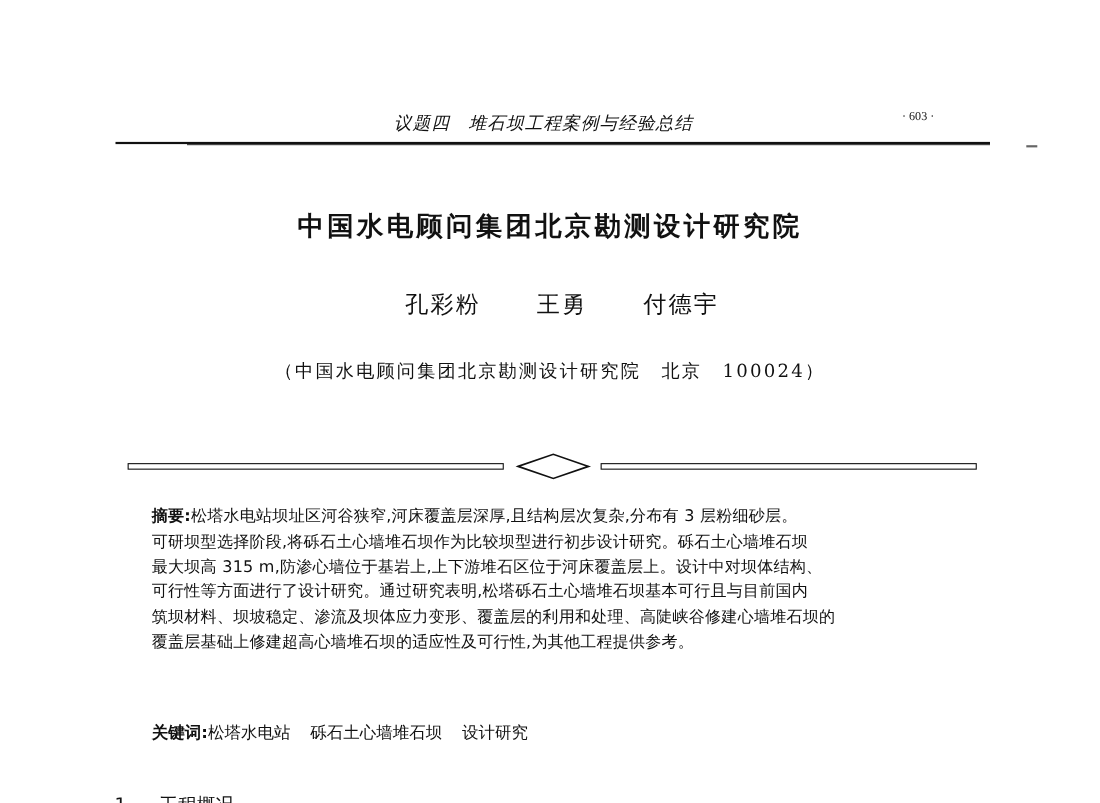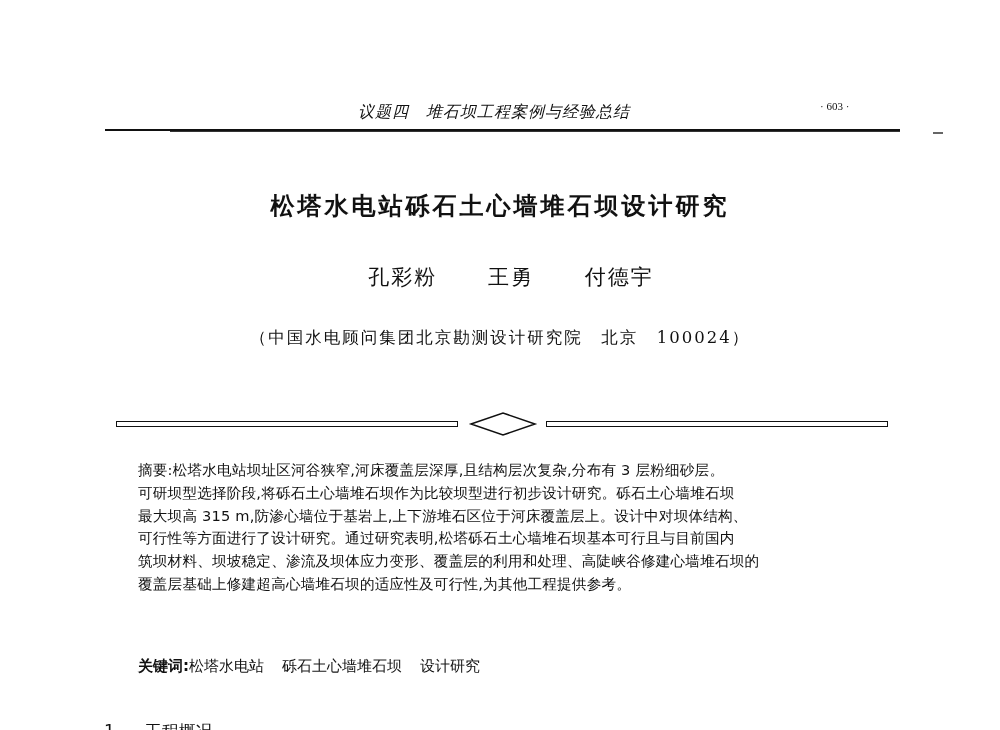--- a/index.html
+++ b/index.html
@@ -124,21 +124,21 @@
       font-size: 14.6px;
       line-height: 22.8px;
       font-family: "DejaVu Sans", "Liberation Sans", sans-serif;
       letter-spacing: 0.2px;
     }
     .abstract .line {
       white-space: nowrap;
       display: block;
     }
     .abstract .label {
-      font-weight: normal;
+      font-weight: bold;
       margin-top: 24px;
     }
     .keywords {
       position: absolute;
       left: 138px;
       top: 657px;
       font-size: 15px;
       font-family: "DejaVu Sans", "Liberation Sans", sans-serif;
       white-space: nowrap;
     }
@@ -158,21 +158,21 @@
 <body>
 
 <div class="running-head">
   <span class="section">议题四　堆石坝工程案例与经验总结</span>
   <span class="pageno">· 603 ·</span>
 </div>
 <div class="head-rule"></div>
 <div class="head-rule-thin"></div>
 <div class="speck"></div>
 
-<div class="title">松塔水电站砾石土心墙堆石坝设计研究</div>
+<div class="title">中国水电顾问集团北京勘测设计研究院</div>
 
 <div class="authors">
   <span>孔彩粉</span>
   <span>王勇</span>
   <span>付德宇</span>
 </div>
 
 <div class="affiliation">（中国水电顾问集团北京勘测设计研究院　北京　100024）</div>
 
 <div class="divider">

